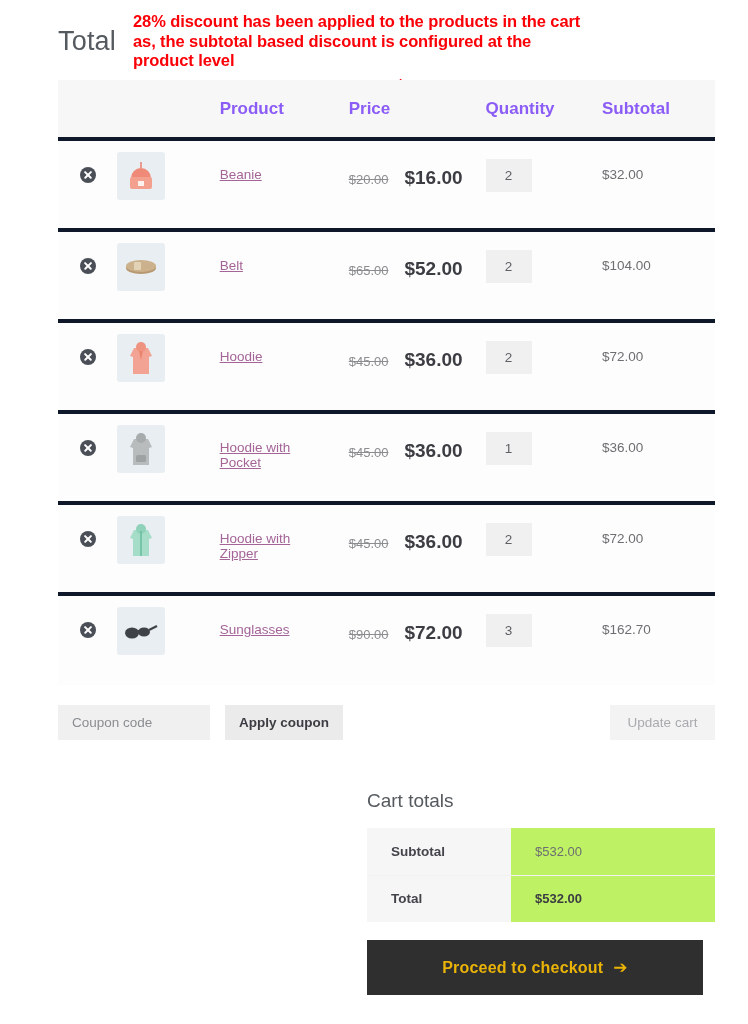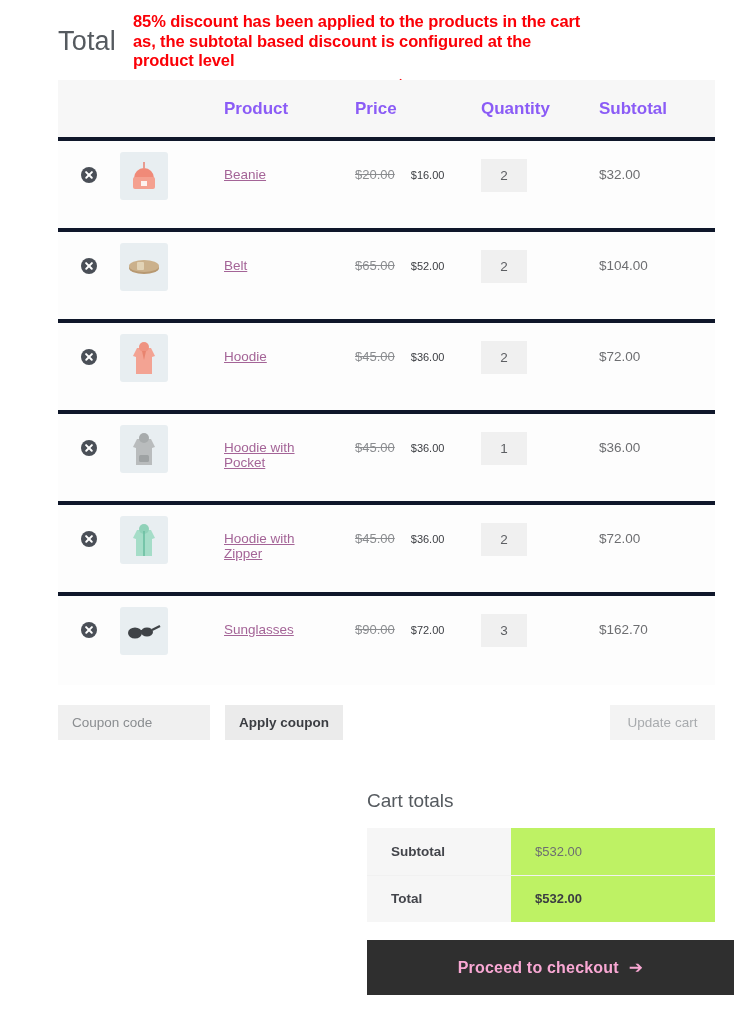--- a/index.html
+++ b/index.html
@@ -88,21 +88,21 @@
   .thumb svg { display: block; }
 
   .prod-link {
     display: inline-block; padding-left: 32px; padding-top: 26px;
     color: #a46497; text-decoration: underline; font-size: 13.5px;
     cursor: pointer;
   }
 
   .price-cell { padding-left: 30px; padding-top: 26px; white-space: nowrap; }
   .price-old { color: #8b8d90; text-decoration: line-through; font-size: 13px; }
-  .price-new { color: #3b3d42; font-weight: normal; font-size: 11px; margin-left: 16px; }
+  .price-new { color: #3b3d42; font-weight: bold; font-size: 19px; margin-left: 16px; }
 
   .qty-box {
     margin-left: 23px; margin-top: 18px;
     width: 46px; height: 33px; background: #f0f0f0;
     border: none; color: #5d5f63; font-size: 13.5px;
     text-align: center; font-family: "Liberation Sans", sans-serif;
   }
 
   .subtotal-cell { padding-left: 23px; padding-top: 26px; color: #6d6e71; }
 
@@ -151,35 +151,35 @@
   .totals-table td {
     background: #bef264; padding-left: 24px;
     font-size: 13px; color: #6d6e71;
   }
   .totals-table tr.total-row td { font-weight: bold; color: #3b3d42; }
   .totals-table tr.total-row th,
   .totals-table tr.total-row td { border-top: 1px solid #f1f1f1; }
 
   .checkout-btn {
     position: absolute; left: 367px; top: 940px;
-    width: 367px; height: 55px;
+    width: 336px; height: 55px;
     background: #2f2f2f; border: none; cursor: pointer;
-    color: #f9a8d4; font-size: 16px; font-weight: bold;
+    color: #eab308; font-size: 16px; font-weight: bold;
     letter-spacing: .2px; font-family: "Liberation Sans", sans-serif;
   }
   .checkout-btn .arrow { margin-left: 10px; font-weight: normal; font-size: 17px; }
 </style>
 </head>
 <body>
 
 <div class="page">
 
   <div class="page-title">Total</div>
 
-  <div class="annot-text">85% discount has been applied to the products in the cart as, the subtotal based discount is configured at the product level</div>
+  <div class="annot-text">28% discount has been applied to the products in the cart as, the subtotal based discount is configured at the product level</div>
 
   <svg class="annot-arrow" width="80" height="80" viewBox="0 0 80 80">
     <line x1="72" y1="2" x2="26" y2="60" stroke="#fb0007" stroke-width="4"></line>
     <polygon points="20,72 17,48 40,58" fill="#fb0007"></polygon>
   </svg>
 
   <div class="annot-box"></div>
 
   <table class="cart-table">
     <thead>

